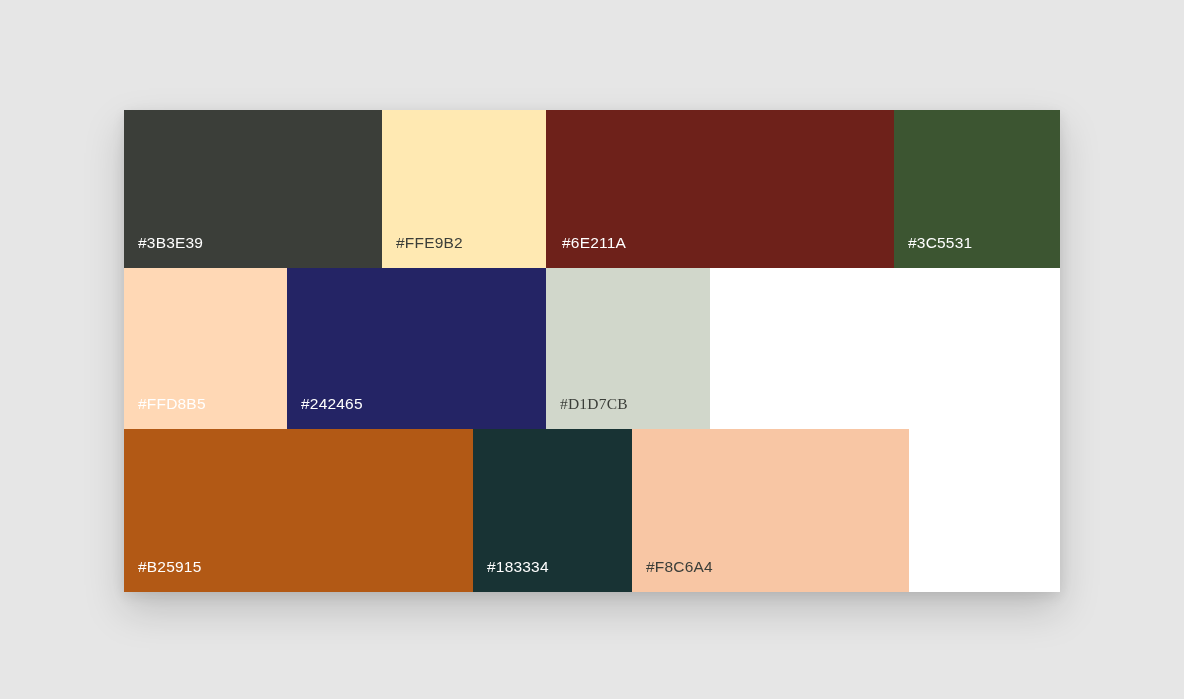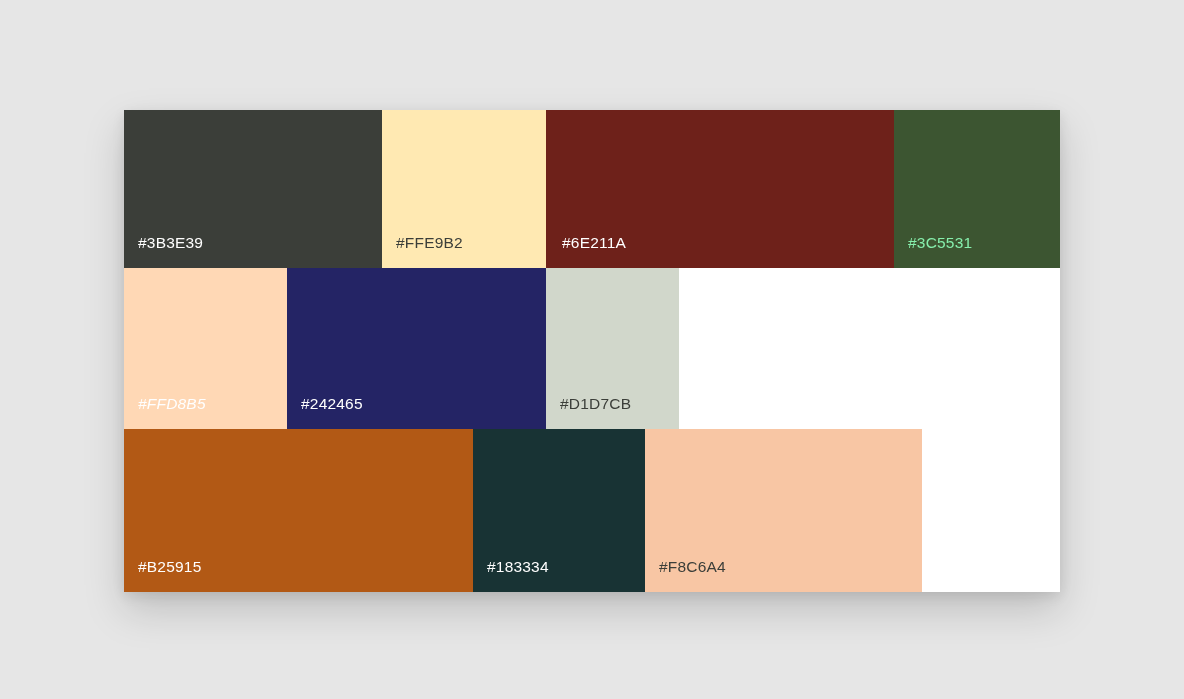--- a/index.html
+++ b/index.html
@@ -65,38 +65,38 @@
       <div class="swatch" style="width: 258px; background: rgb(59, 62, 57);">
         <span class="swatch-label" style="color: rgb(255, 255, 255);">#3B3E39</span>
       </div>
       <div class="swatch" style="width: 164px; background: rgb(255, 233, 178); align-items: flex-end;">
         <span class="swatch-label" style="color: rgb(59, 62, 57);">#FFE9B2</span>
       </div>
       <div class="swatch" style="width: 348px; background: rgb(110, 33, 26);">
         <span class="swatch-label" style="color: rgb(255, 255, 255); padding-left: 16px;">#6E211A</span>
       </div>
       <div class="swatch" style="width: 166px; background: rgb(60, 85, 49);">
-        <span class="swatch-label" style="color: #86efac;">#3C5531</span>
+        <span class="swatch-label" style="color: #ffffff;">#3C5531</span>
       </div>
     </div>
     <div class="palette-row" id="palette-row-1" style="height: 161px;">
-      <div class="swatch" style="width: 163px; background: rgb(255, 216, 181); font-style: italic;">
+      <div class="swatch" style="width: 163px; background: rgb(255, 216, 181);">
         <span class="swatch-label" style="color: rgb(255, 255, 255);">#FFD8B5</span>
       </div>
       <div class="swatch" style="width: 259px; background: rgb(36, 36, 101);">
         <span class="swatch-label" style="color: rgb(255, 255, 255);">#242465</span>
       </div>
-      <div class="swatch" style="width: 133px; background: rgb(209, 215, 203);">
+      <div class="swatch" style="width: 164px; background: rgb(209, 215, 203); font-family: Liberation Serif, serif;">
         <span class="swatch-label" style="color: rgb(59, 62, 57);">#D1D7CB</span>
       </div>
     </div>
     <div class="palette-row" id="palette-row-2" style="height: 163px;">
       <div class="swatch" style="width: 349px; background: rgb(178, 89, 21);">
         <span class="swatch-label" style="color: rgb(255, 255, 255);">#B25915</span>
       </div>
-      <div class="swatch" style="width: 172px; background: rgb(24, 51, 52);">
+      <div class="swatch" style="width: 159px; background: rgb(24, 51, 52);">
         <span class="swatch-label" style="color: rgb(255, 255, 255);">#183334</span>
       </div>
       <div class="swatch" style="width: 277px; background: rgb(248, 198, 164);">
         <span class="swatch-label" style="color: rgb(59, 62, 57);">#F8C6A4</span>
       </div>
     </div>
   </div>
 
 </body></html>

